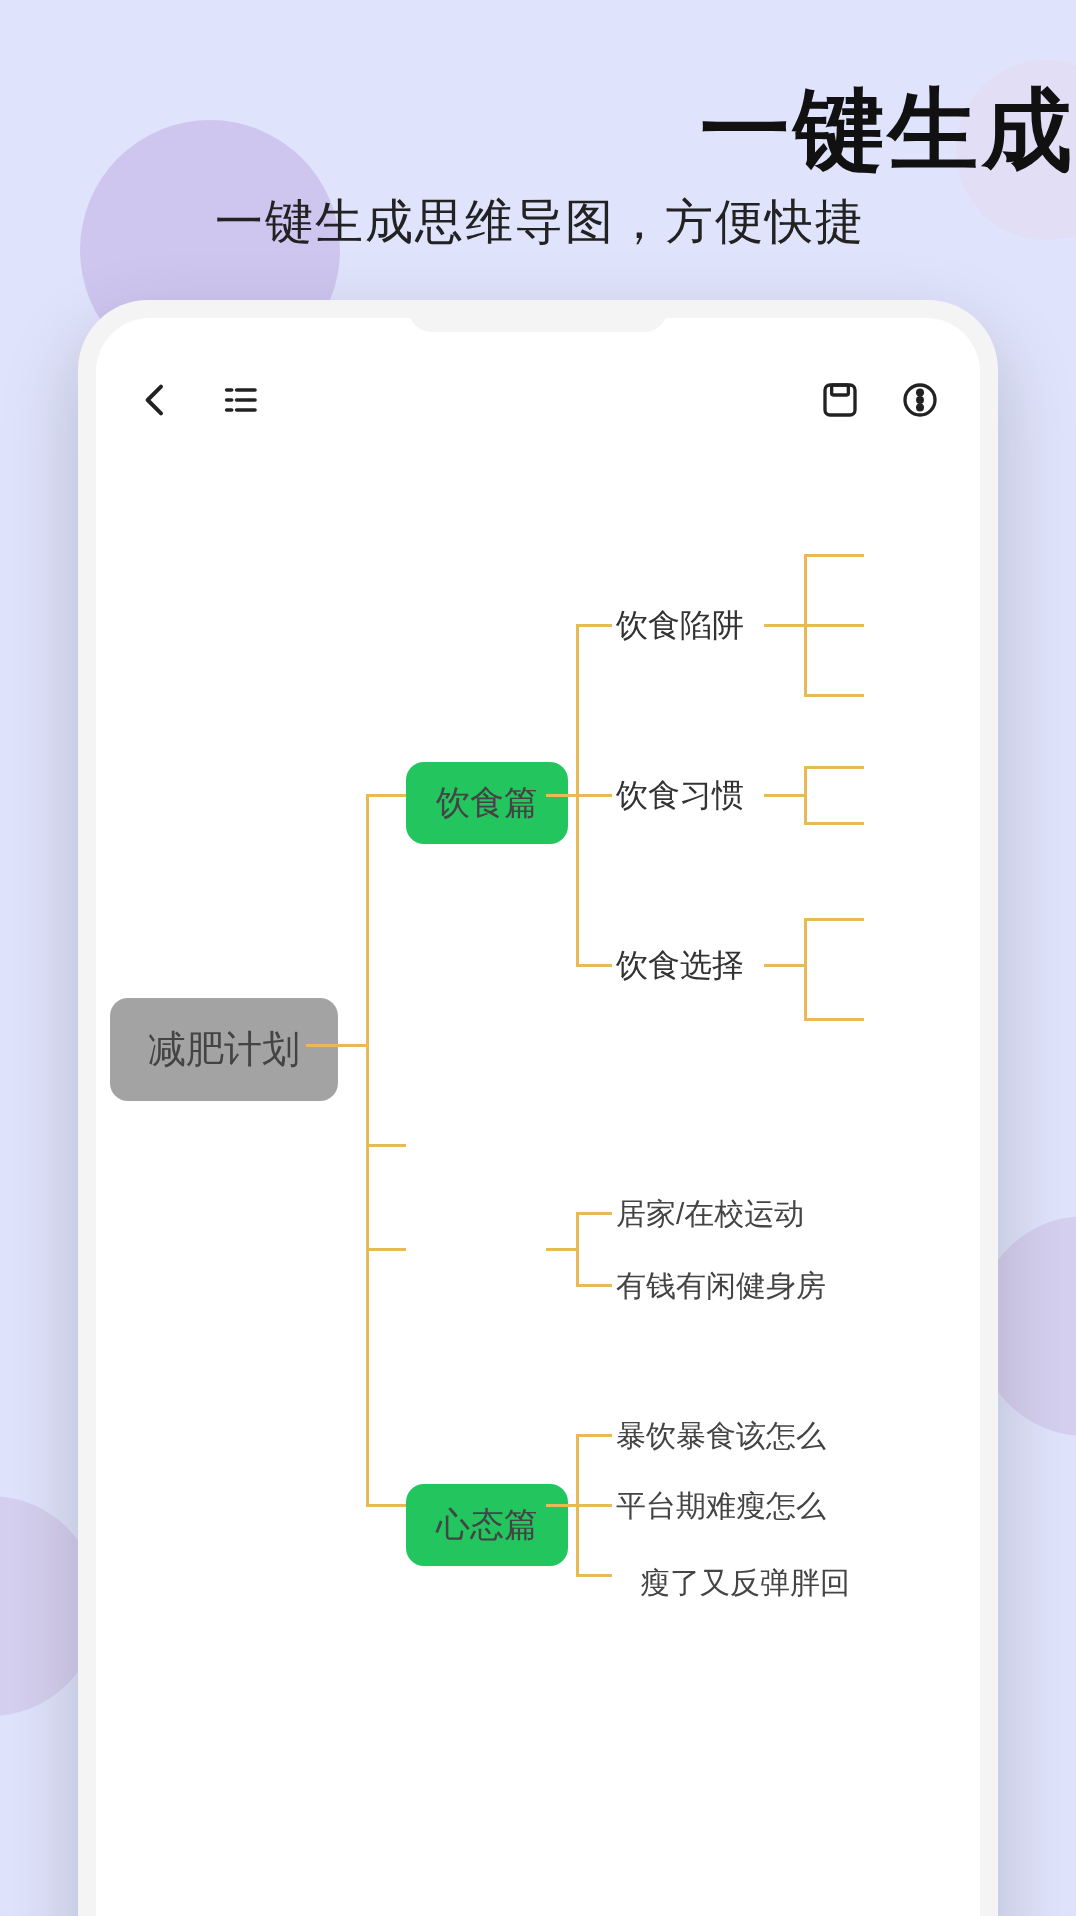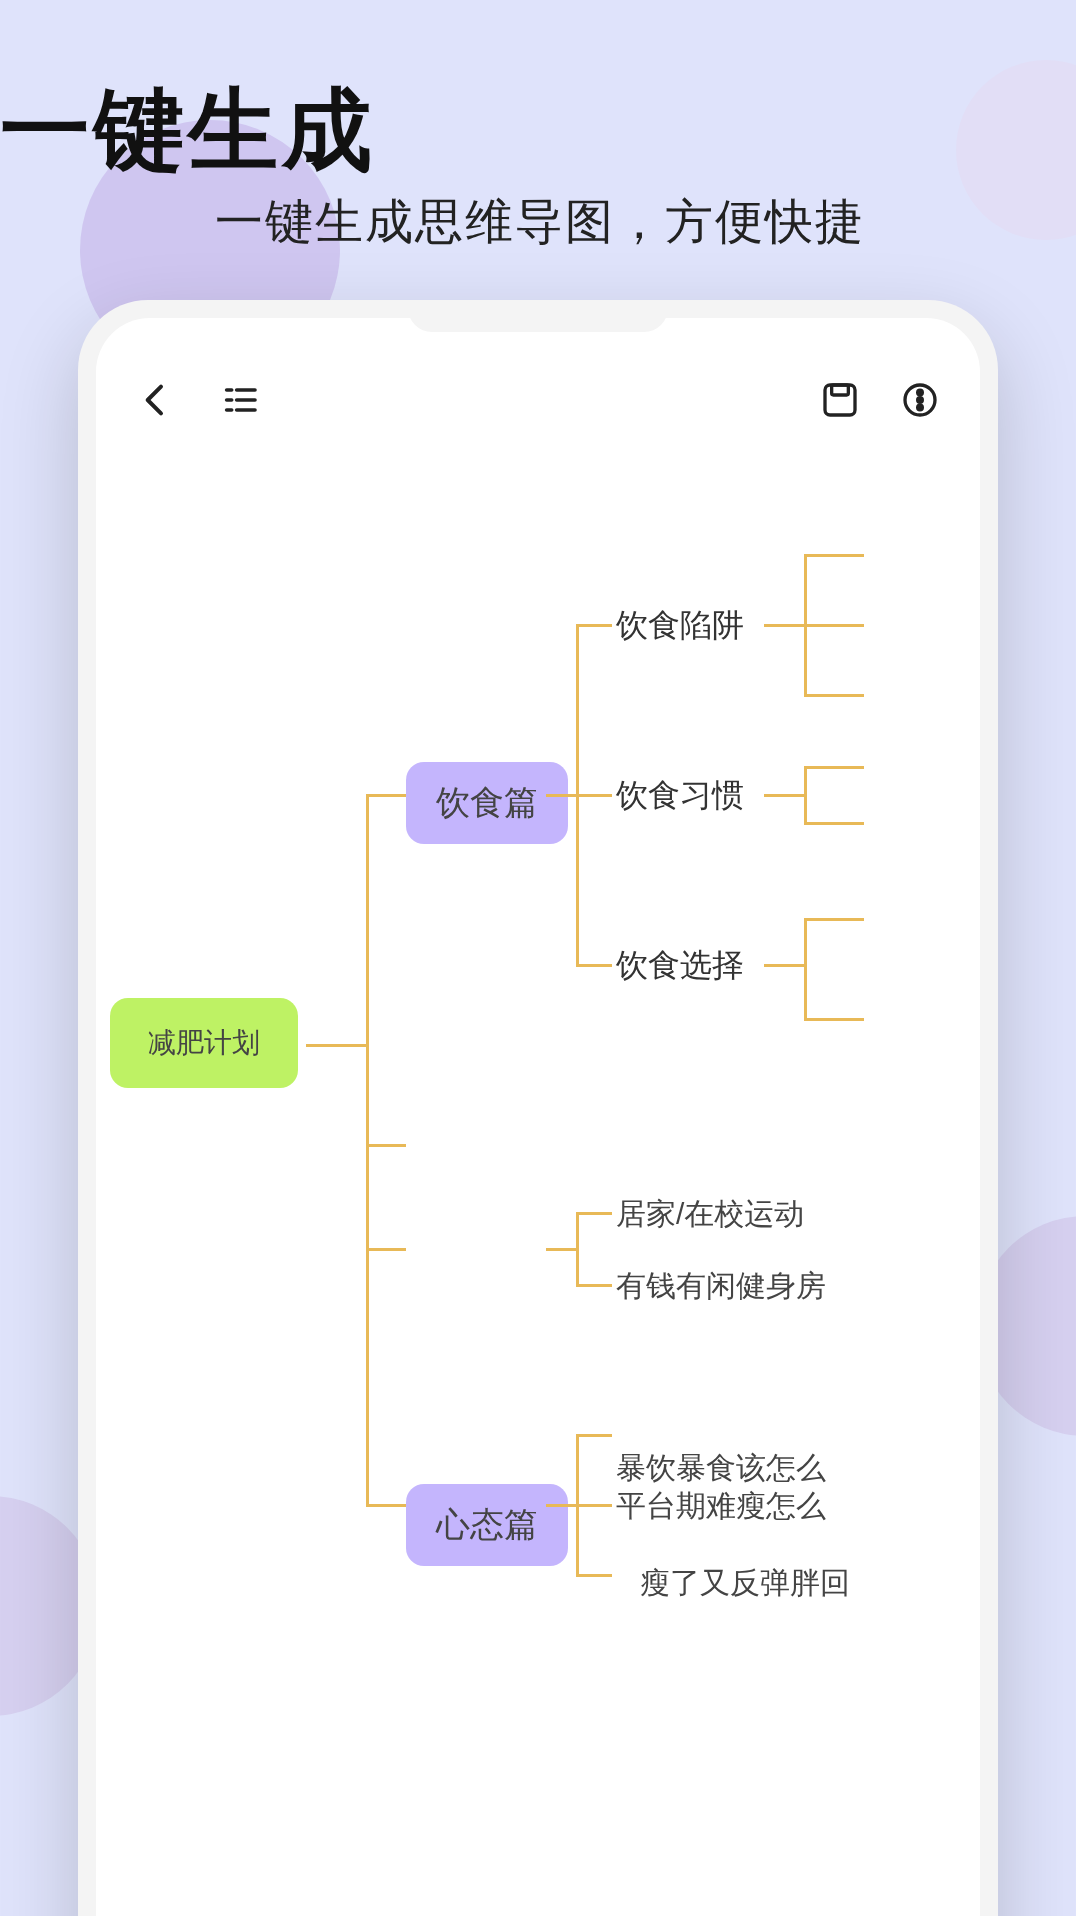--- a/index.html
+++ b/index.html
@@ -37,21 +37,21 @@
     position: absolute;
     width: 220px; height: 220px;
     border-radius: 50%;
     background: #d6d0f0;
     bottom: 200px; left: -120px;
     z-index: 0;
   }
   .headline {
     position: absolute;
     top: 70px; left: 0; right: 0;
-    text-align: left;
+    text-align: right;
     font-size: 90px;
     font-weight: 900;
     color: #111;
     letter-spacing: 4px;
   }
   .subheadline {
     position: absolute;
     top: 190px; left: 4px; right: 0;
     text-align: center;
     font-size: 48px;
@@ -109,26 +109,26 @@
     position: absolute;
     border-radius: 18px;
     display: flex;
     align-items: center;
     justify-content: center;
     font-size: 34px;
     color: #444;
     white-space: nowrap;
   }
   .node.root {
-    background: #bef264;
+    background: #a3a3a3;
     padding: 26px 38px;
-    font-size: 28px;
+    font-size: 38px;
   }
   .node.branch {
-    background: #c4b5fd;
+    background: #22c55e;
     padding: 18px 30px;
   }
   .node.leaf {
     background: transparent;
     font-size: 32px;
     color: #333;
   }
   .node.leaf-small {
     background: transparent;
     font-size: 30px;
@@ -255,21 +255,21 @@
       <div class="connector" style="top:1006px; left:270px; width:40px; border-top-width:3px;"></div>
       <div class="node branch" style="top:986px; left:310px;">
         <span>心态篇</span>
       </div>
       <div class="connector" style="top:1006px; left:450px; width:30px; border-top-width:3px;"></div>
       <div class="connector" style="top:936px; left:480px; height:140px; border-left-width:3px;"></div>
       <div class="connector" style="top:936px; left:480px; width:36px; border-top-width:3px;"></div>
       <div class="connector" style="top:1006px; left:480px; width:36px; border-top-width:3px;"></div>
       <div class="connector" style="top:1076px; left:480px; width:36px; border-top-width:3px;"></div>
 
-      <div class="node leaf-small" style="top:918px; left:520px;margin-top:32px;">
+      <div class="node leaf-small" style="top:918px; left:520px;">
         <span>暴饮暴食该怎么</span>
       </div>
       <div class="node leaf-small" style="top:988px; left:520px;">
         <span>平台期难瘦怎么</span>
       </div>
       <div class="node leaf-small" style="top:1058px; left:544px;margin-top:7px;">
         <span>瘦了又反弹胖回</span>
       </div>
 
     </div>

